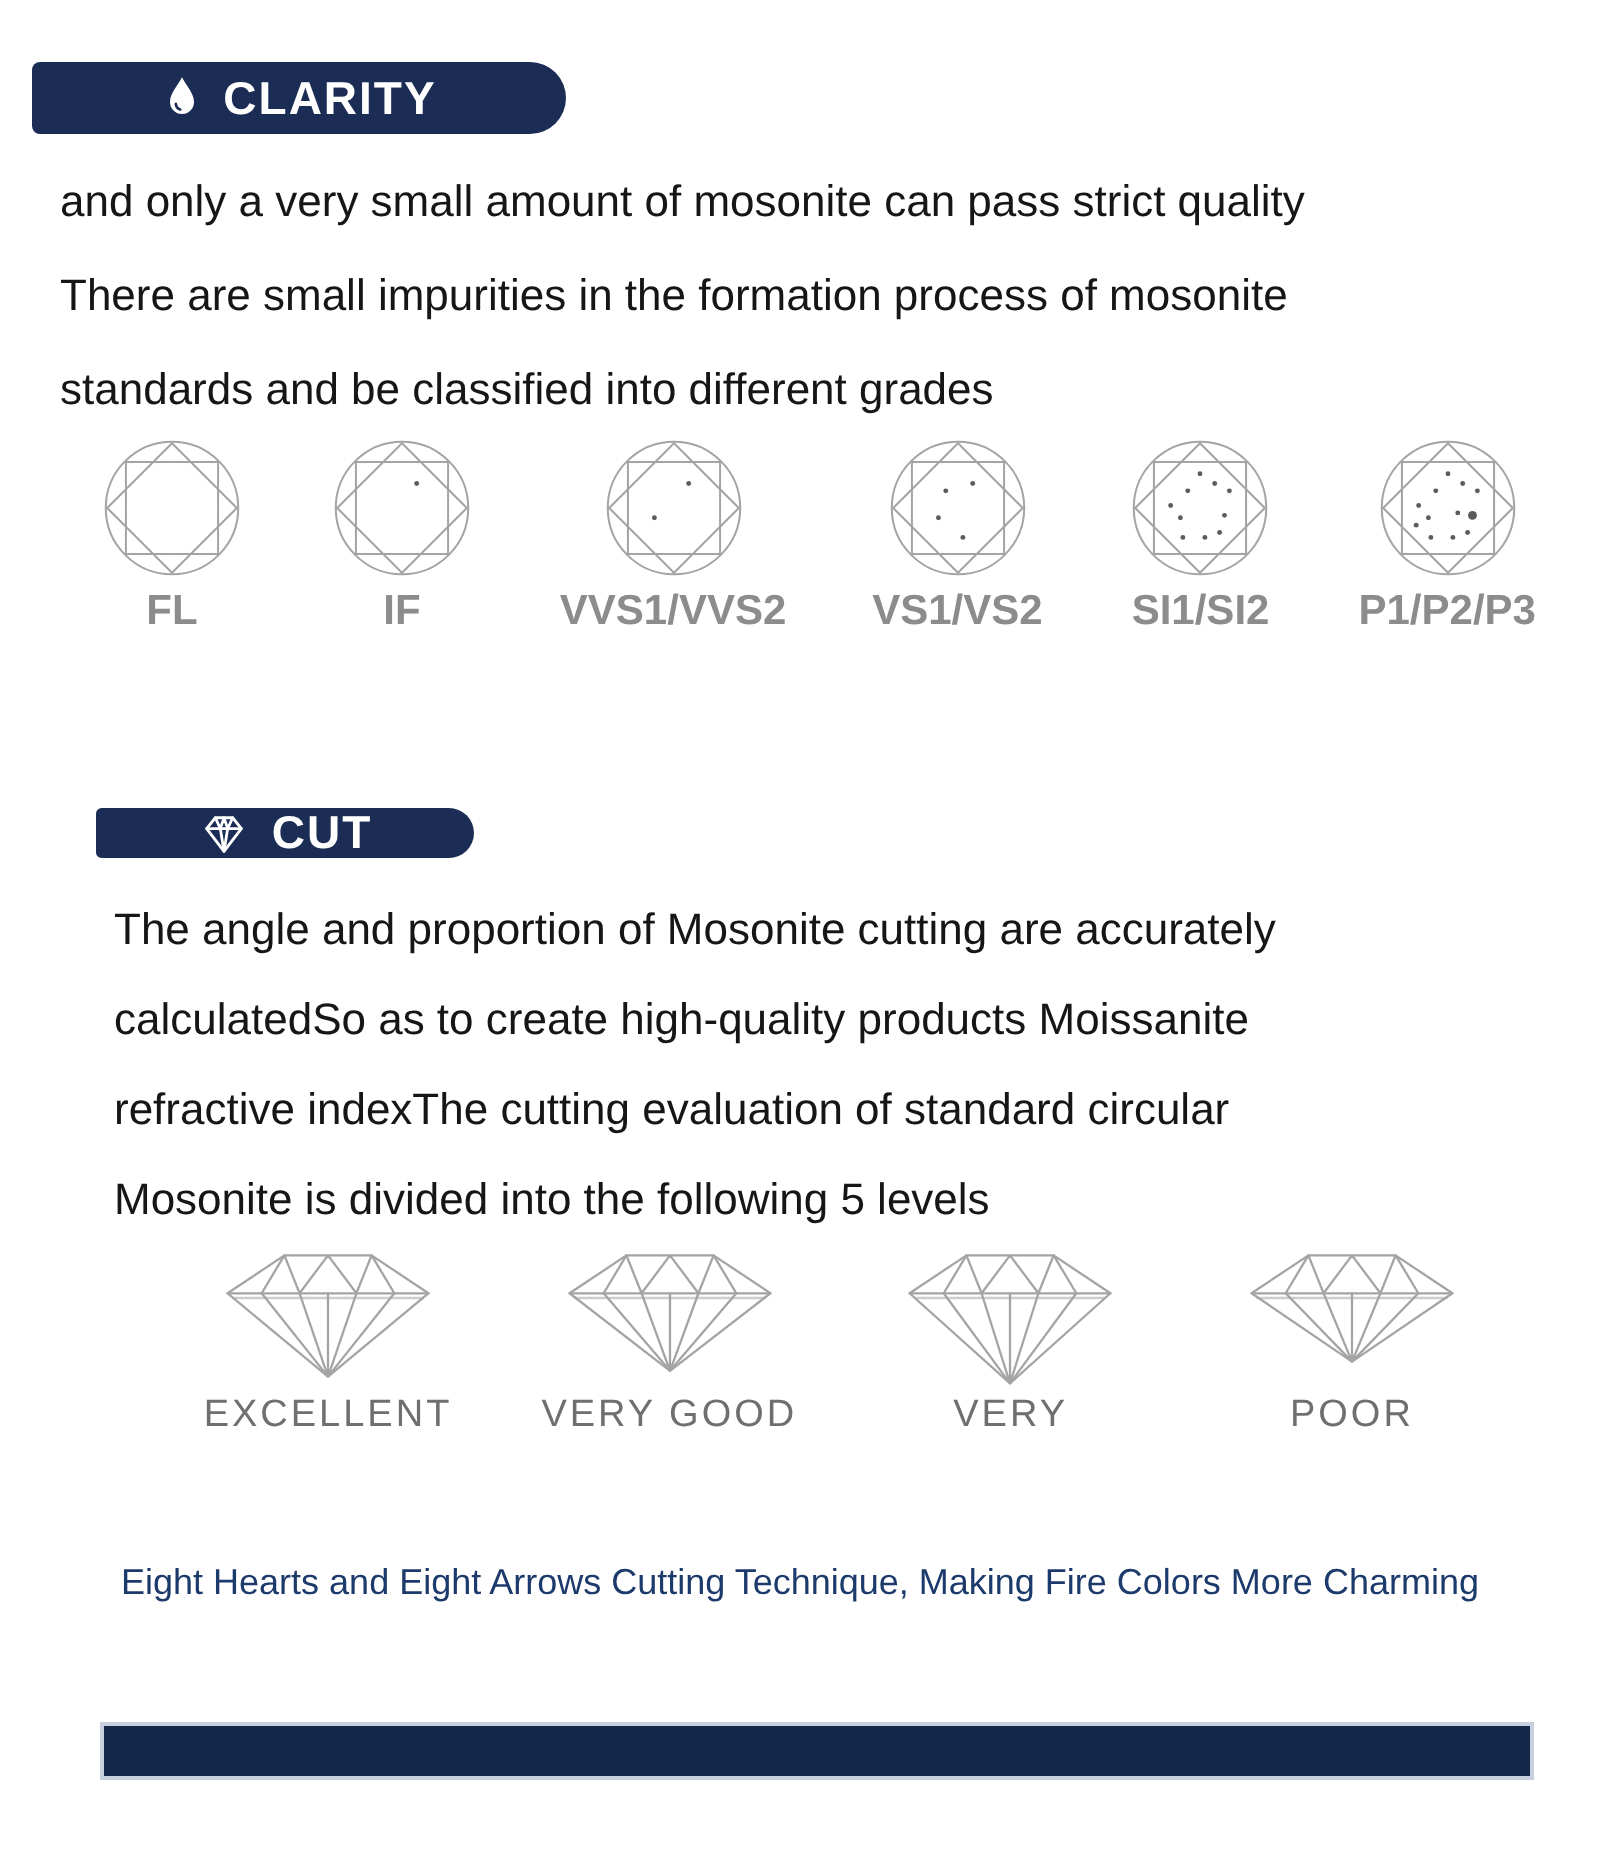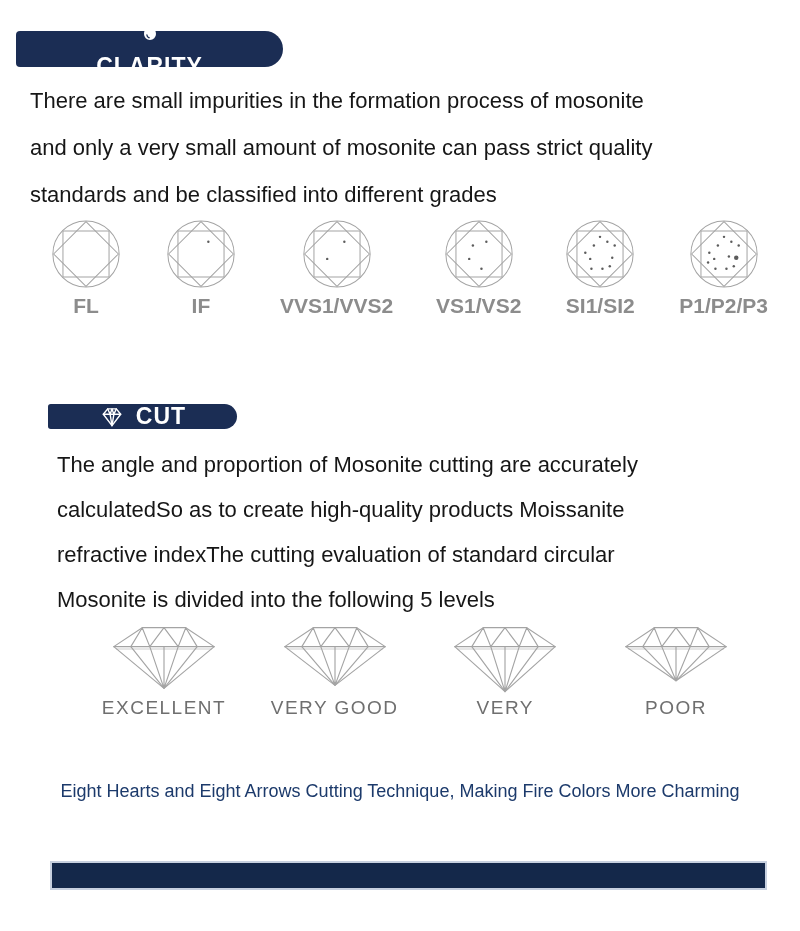--- a/index.html
+++ b/index.html
@@ -13,21 +13,21 @@
     --bar-border:#c7d0df;
   }
   *{margin:0;padding:0;box-sizing:border-box;}
   html,body{background:#ffffff;}
   body{font-family:"Liberation Sans","DejaVu Sans",sans-serif;}
   .page{position:relative;width:800px;height:931px;margin:0 auto;background:#fff;overflow:hidden;}
 
   
   .banner{display:flex;align-items:center;justify-content:center;gap:11px;
     background:var(--banner-navy);border-radius:4px 18px 18px 4px;}
-  .clarity-banner{margin:31px 0 0 16px;width:267px;height:36px;flex-direction:column;}
+  .clarity-banner{margin:31px 0 0 16px;width:267px;height:36px;}
   .cut-banner{margin:86px 0 0 48px;width:189px;height:25px;}
   .banner-label{color:#ffffff;font-size:23px;font-weight:bold;letter-spacing:1px;line-height:1;}
   .banner-icon{display:inline-flex;align-items:center;}
   .banner-icon svg{display:block;}
 
   
   .para{color:var(--text);font-size:22px;}
   .clarity-para{margin:10px 28px 0 30px;line-height:47px;}
   .cut-para{margin:13px 40px 0 57px;line-height:45px;}
   .para-line{white-space:nowrap;}
@@ -64,22 +64,22 @@
       <span class="banner-icon">
         <svg width="20" height="24" viewBox="0 0 24 28">
           <path d="M12 1.5 C9.2 7 4.8 11 4.8 16.4 a7.2 7.2 0 0 0 14.4 0 C19.2 11 14.8 7 12 1.5 Z" fill="#ffffff"></path>
           <path d="M8.3 17.5 a3.8 3.8 0 0 0 2.6 3.4" fill="none" stroke="#1b2d54" stroke-width="1.6" stroke-linecap="round"></path>
         </svg>
       </span>
       <span class="banner-label">CLARITY</span>
     </div>
 
     <div class="para clarity-para">
+      <div class="para-line">and only a very small amount of mosonite can pass strict quality</div>
       <div class="para-line">There are small impurities in the formation process of mosonite</div>
-      <div class="para-line">and only a very small amount of mosonite can pass strict quality</div>
       <div class="para-line">standards and be classified into different grades</div>
     </div>
 
     <div class="clarity-grades">
       <div class="grade-col">
         <div class="topview">
             <svg viewBox="0 0 100 100">
       <g fill="none" stroke="#a4a4a4" stroke-width="1.4" stroke-linejoin="round">
         <circle cx="50" cy="50" r="46"></circle>
         <polygon points="50,5 95,50 50,95 5,50"></polygon>

